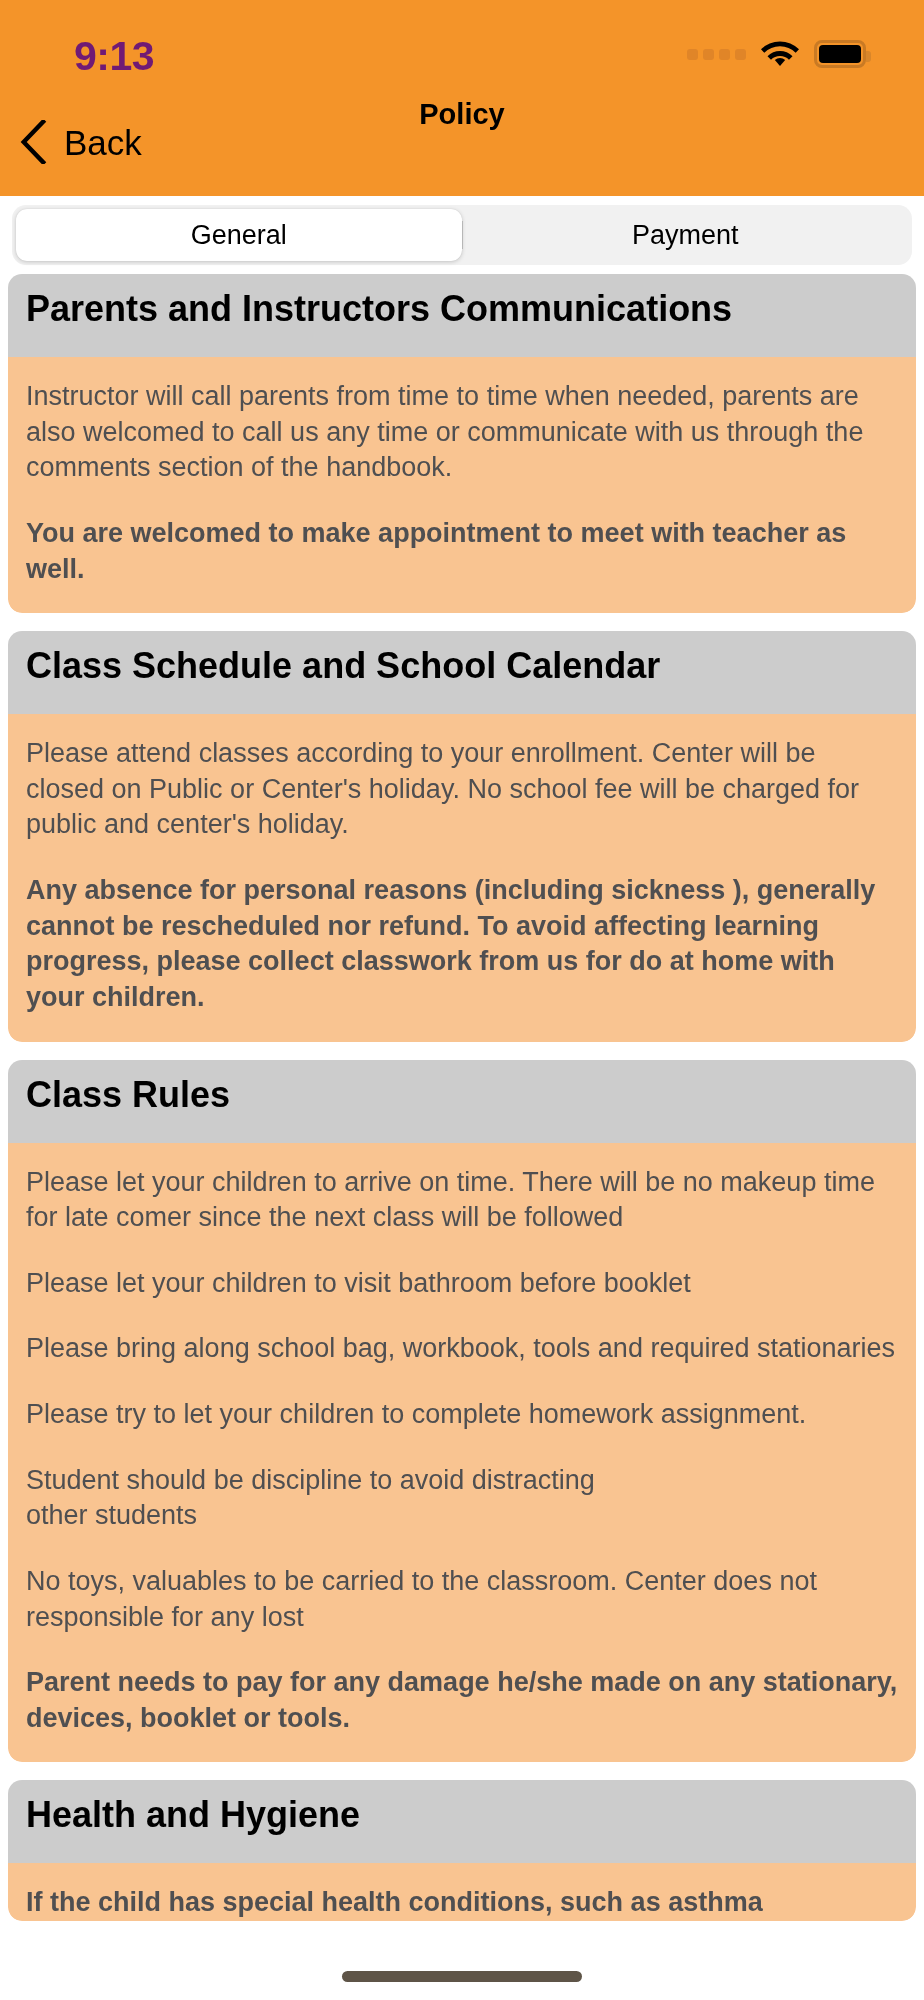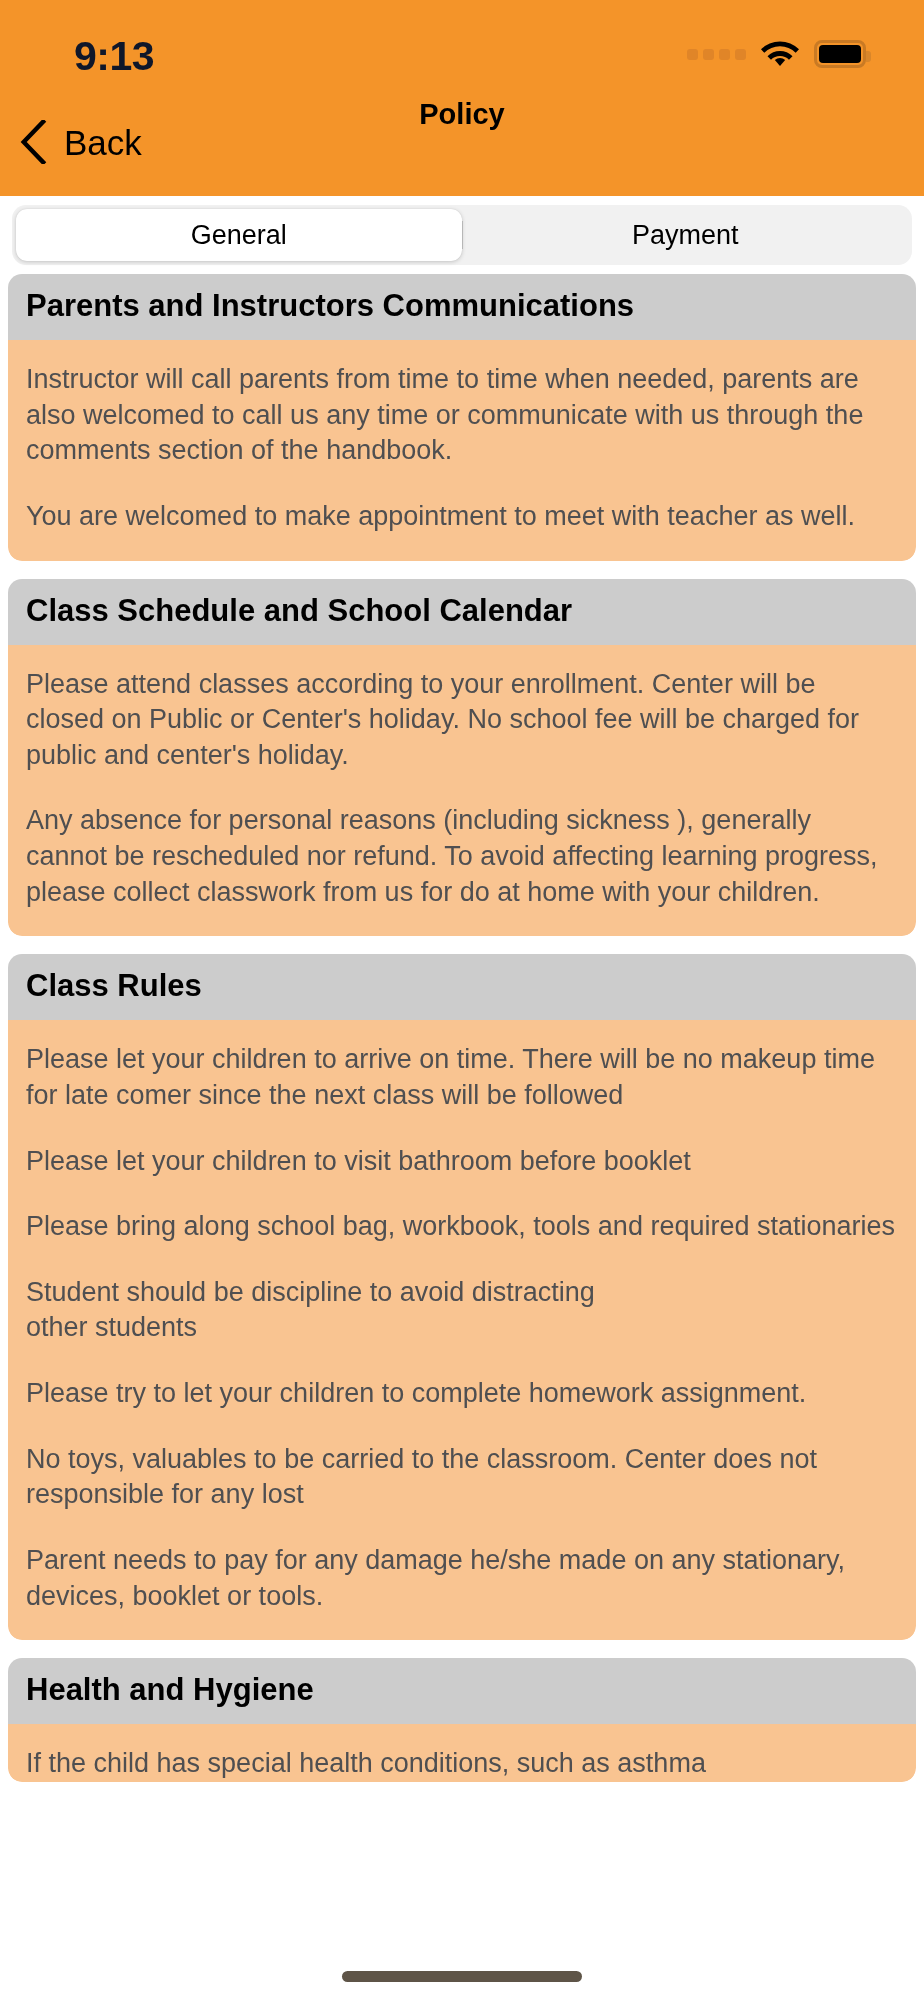--- a/index.html
+++ b/index.html
@@ -22,21 +22,21 @@
     position: relative;
     height: 86px;
     display: flex;
     align-items: center;
     justify-content: space-between;
     padding: 0 58px 0 0;
   }
   .status-time {
     font-size: 41px;
     font-weight: bold;
-    color: #0f172a;
+    color: #701a75;
     letter-spacing: -0.5px;
     margin-left: 74px;
     margin-top: 26px;
   }
   .status-right {
     display: flex;
     align-items: center;
     gap: 14px;
     margin-top: 22px;
   }
@@ -127,37 +127,37 @@
 
   
   .content { padding: 0 8px; }
   .card {
     border-radius: 14px;
     overflow: hidden;
     margin-bottom: 18px;
   }
   .card-head {
     background: #CCCCCC;
-    padding: 14px 18px 16px 18px;
-    font-size: 31px;
+    padding: 14px 18px 27px 18px;
+    font-size: 36px;
     font-weight: bold;
     color: #000;
   }
   .card-body {
     background: #F9C491;
     padding: 22px 18px 26px 18px;
     border-radius: 0 0 14px 14px;
   }
   .card-body p {
     font-size: 27px;
     line-height: 1.32;
     color: #4F4F51;
     margin: 0 0 30px 0;
   }
-  .card-body p:last-child { margin-bottom: 0; }
+  .card-body p:last-child { margin-bottom: 0; font-weight: bold; }
 
   
   .card.partial { margin-bottom: 0; }
   .card.partial .card-body { padding-bottom: 0; min-height: 40px; }
 
   
   .home-indicator {
     position: absolute;
     bottom: 18px;
     left: 50%;
@@ -231,23 +231,23 @@
         <p>Any absence for personal reasons (including sickness ), generally cannot be rescheduled nor refund. To avoid affecting learning progress, please collect classwork from us for do at home with your children.</p>
       </div>
     </div>
 
     <div class="card">
       <div class="card-head">Class Rules</div>
       <div class="card-body">
         <p>Please let your children to arrive on time. There will be no makeup time for late comer since the next class will be followed</p>
         <p>Please let your children to visit bathroom before booklet</p>
         <p>Please bring along school bag, workbook, tools and required stationaries</p>
+        <p>Please try to let your children to complete homework assignment.</p>
         <p style="white-space:pre-line">Student should be discipline to avoid distracting
 other students</p>
-        <p>Please try to let your children to complete homework assignment.</p>
         <p>No toys, valuables to be carried to the classroom.  Center does not responsible for any lost</p>
         <p>Parent needs to pay for any damage he/she made on any stationary, devices, booklet or tools.</p>
       </div>
     </div>
 
     <div class="card partial">
       <div class="card-head">Health and Hygiene</div>
       <div class="card-body">
         <p>If the child has special health conditions, such as asthma</p>
       </div>

